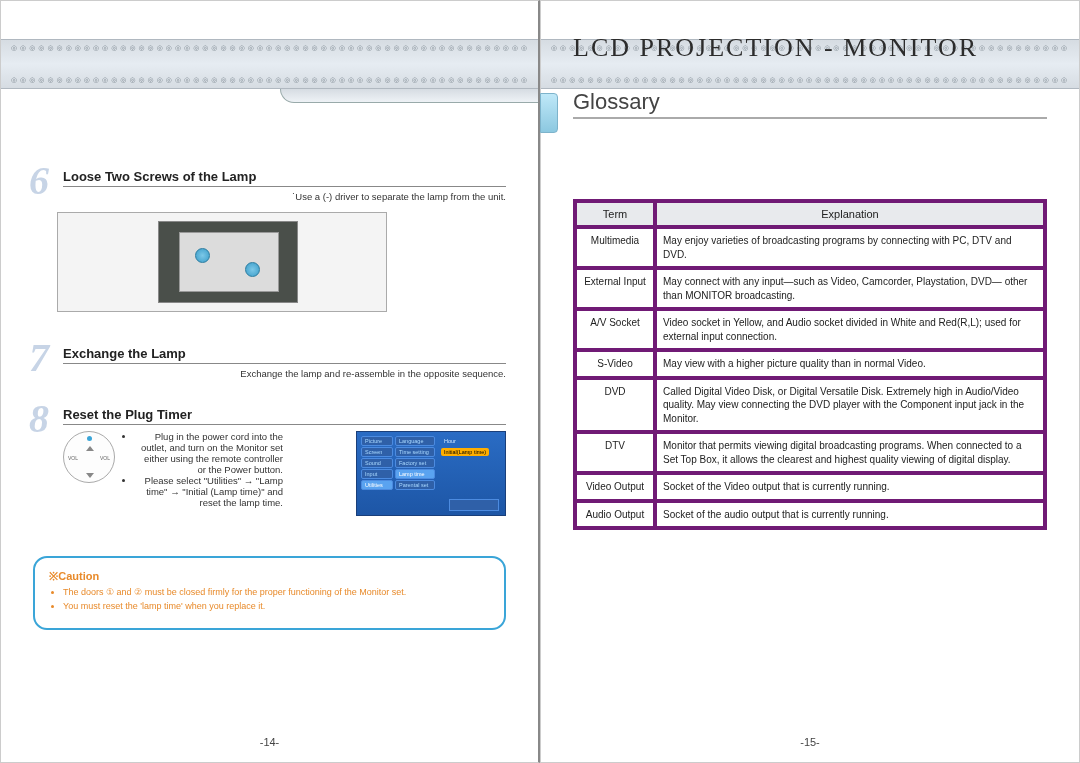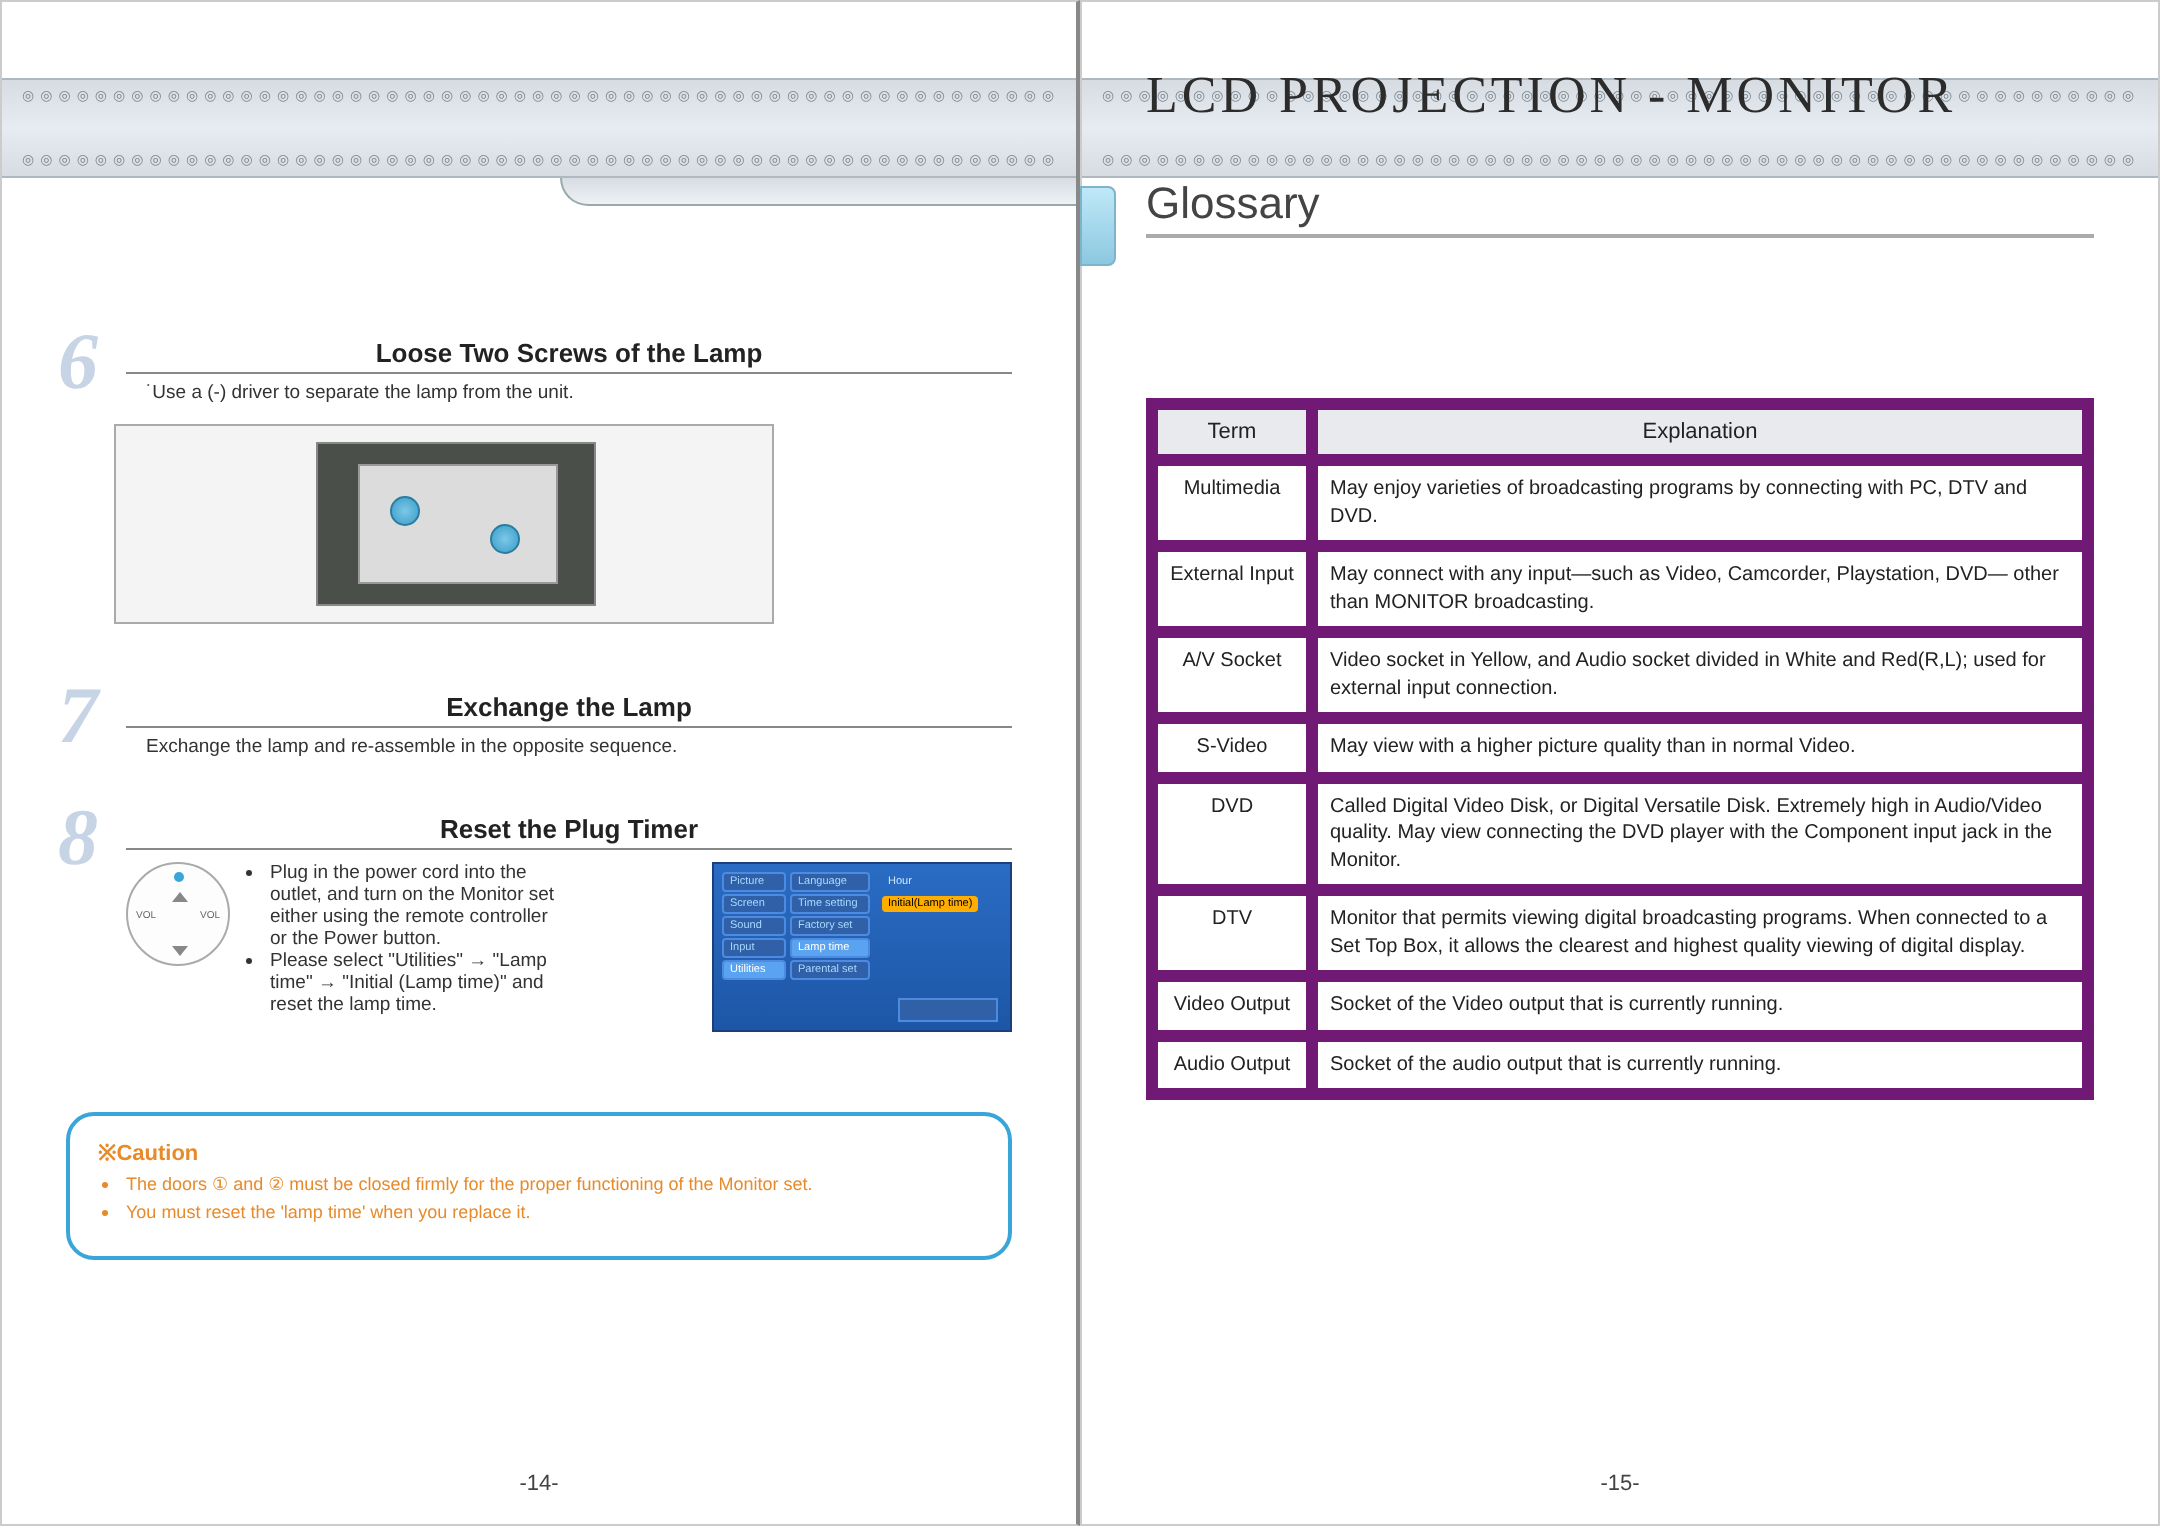--- a/index.html
+++ b/index.html
@@ -72,26 +72,26 @@
     top: -12px;
     font-weight: bold;
   }
   .step-head {
     font-size: 13px;
     font-weight: bold;
     border-bottom: 1px solid #888;
     margin-left: 30px;
     padding-bottom: 2px;
     margin-bottom: 4px;
-    text-align: center;
   }
   .step-body {
     font-size: 9.5px;
     margin-left: 40px;
     color: #333;
+    text-align: right;
   }
   .step-body li { list-style: disc; margin-left: 2px; }
 
   .lamp-diagram {
     margin: 10px 0 0 24px;
     width: 330px; height: 100px;
     border: 1px solid #aaa;
     background: #f4f4f4;
     position: relative;
   }
@@ -181,21 +181,21 @@
   .caution-box ul { list-style: disc; margin-left: 14px; }
   .caution-box li { margin-bottom: 3px; line-height: 1.25; }
 
   table.gloss {
     width: 100%;
     border-collapse: collapse;
     font-size: 10px;
     margin-top: 80px;
   }
   table.gloss th, table.gloss td {
-    border: 6px solid #701a75;
+    border: 4px solid #701a75;
     padding: 5px 6px;
     text-align: left;
     vertical-align: top;
   }
   table.gloss th {
     background: #e8eaed;
     font-weight: normal;
     text-align: center;
     font-size: 11px;
   }

